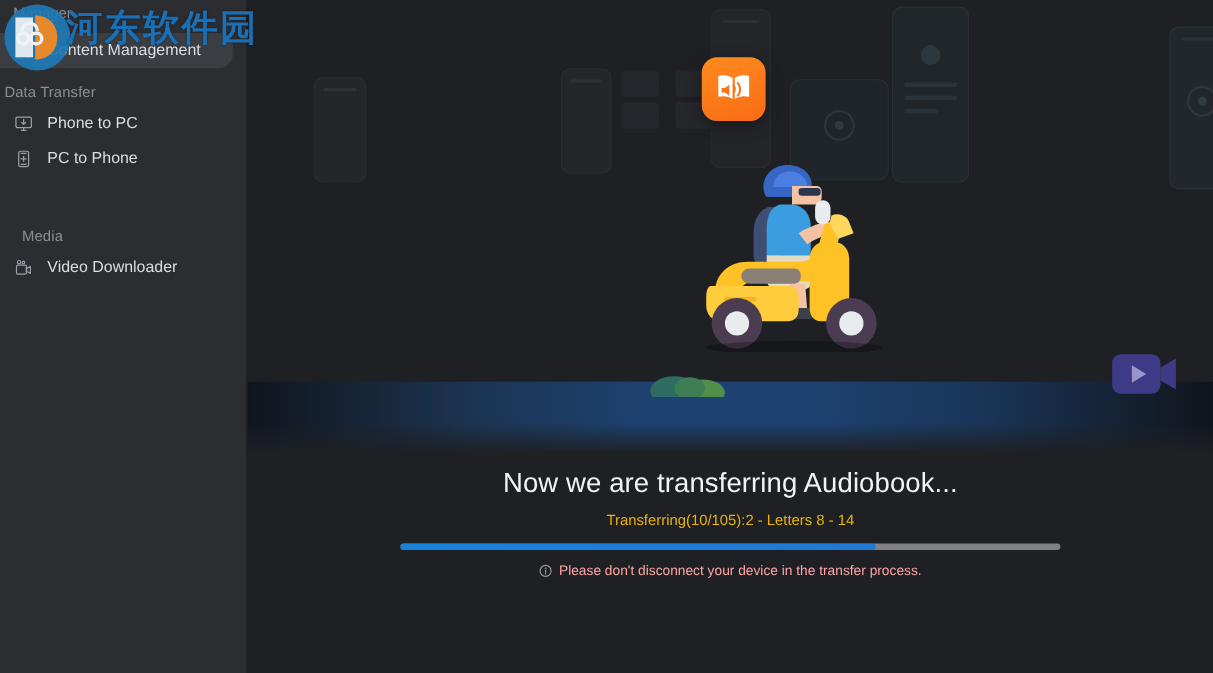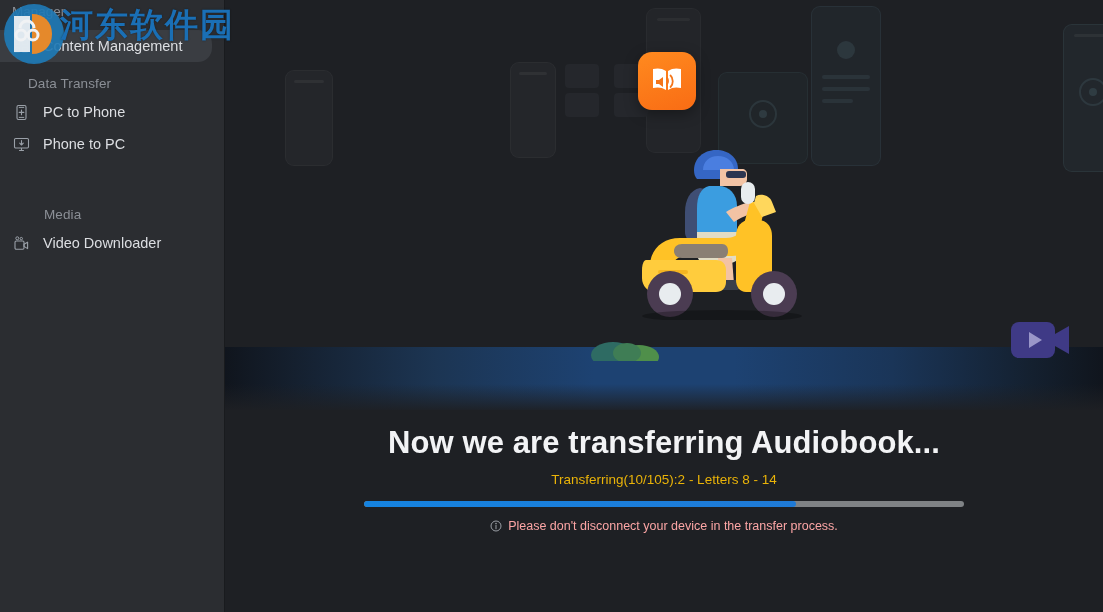--- a/index.html
+++ b/index.html
@@ -21,21 +21,21 @@
     position: relative;
     width: 225px; height: 612px;
     background: #2b2d31;
     border-right: 1px solid #191b1e;
     flex: 0 0 225px;
     padding-top: 0;
   }
   .sec-label {
     color: #8b8f96;
     font-size: 13.5px;
-    padding-left: 28px;
+    padding-left: 4px;
     letter-spacing: .1px;
   }
   #manager-label {
     position: absolute;
     top: 4px; left: 12px;
     font-size: 13.5px;
     color: #8b8f96;
   }
   .nav-item {
     position: relative;
@@ -178,22 +178,22 @@
   }
 
   
   #status-block{
     position:absolute;
     left:0; right:0; top:424px;
     text-align:center;
   }
   #status-title{
     color:#f2f3f5;
-    font-size:31px;
-    font-weight:bold;
+    font-size:25px;
+    font-weight:normal;
     letter-spacing:.1px;
     line-height:1.2;
   }
   #status-sub{
     margin-top:11px;
     color:#eab308;
     font-size:13.5px;
   }
   #progress-wrap{
     margin: 14px auto 0;
@@ -262,39 +262,39 @@
       <span class="nav-label">Content Management</span>
     </div>
 
     <div id="sb-group-dt-label" class="sec-label">Data Transfer</div>
 
     <div id="sb-dt-items">
 
       <div class="nav-item">
         <span class="nav-icon">
           <svg width="17" height="17" viewBox="0 0 17 17">
+            <rect x="1.5" y="2.5" width="14" height="9.5" rx="1.2" fill="none" stroke="#9aa0a8" stroke-width="1.1"></rect>
+            <path d="M6.5 14.5h4" stroke="#9aa0a8" stroke-width="1.1" stroke-linecap="round"></path>
+            <path d="M8.5 12v2.5" stroke="#9aa0a8" stroke-width="1.1"></path>
+            <path d="M8.5 4.6v4.2M6.7 7.2l1.8 1.8 1.8-1.8" fill="none" stroke="#9aa0a8" stroke-width="1.1" stroke-linecap="round" stroke-linejoin="round"></path>
+          </svg>
+        </span>
+        <span class="nav-label">Phone to PC</span>
+      </div>
+
+      <div class="nav-item">
+        <span class="nav-icon">
+          <svg width="17" height="17" viewBox="0 0 17 17">
             <rect x="4" y="1.5" width="9" height="14" rx="1.4" fill="none" stroke="#9aa0a8" stroke-width="1.1"></rect>
             <path d="M5.8 3.4h5.4" stroke="#9aa0a8" stroke-width="1"></path>
             <path d="M5.8 13.4h5.4" stroke="#9aa0a8" stroke-width="1"></path>
             <path d="M8.5 6.1v4.6M6.2 8.4h4.6" stroke="#9aa0a8" stroke-width="1.1" stroke-linecap="round"></path>
           </svg>
         </span>
         <span class="nav-label">PC to Phone</span>
-      </div>
-
-      <div class="nav-item">
-        <span class="nav-icon">
-          <svg width="17" height="17" viewBox="0 0 17 17">
-            <rect x="1.5" y="2.5" width="14" height="9.5" rx="1.2" fill="none" stroke="#9aa0a8" stroke-width="1.1"></rect>
-            <path d="M6.5 14.5h4" stroke="#9aa0a8" stroke-width="1.1" stroke-linecap="round"></path>
-            <path d="M8.5 12v2.5" stroke="#9aa0a8" stroke-width="1.1"></path>
-            <path d="M8.5 4.6v4.2M6.7 7.2l1.8 1.8 1.8-1.8" fill="none" stroke="#9aa0a8" stroke-width="1.1" stroke-linecap="round" stroke-linejoin="round"></path>
-          </svg>
-        </span>
-        <span class="nav-label">Phone to PC</span>
       </div>
 
     </div>
 
     <div id="sb-group-media-label" class="sec-label">Media</div>
 
     <div id="sb-media-items">
       <div class="nav-item">
         <span class="nav-icon">
           <svg width="17" height="17" viewBox="0 0 17 17">

